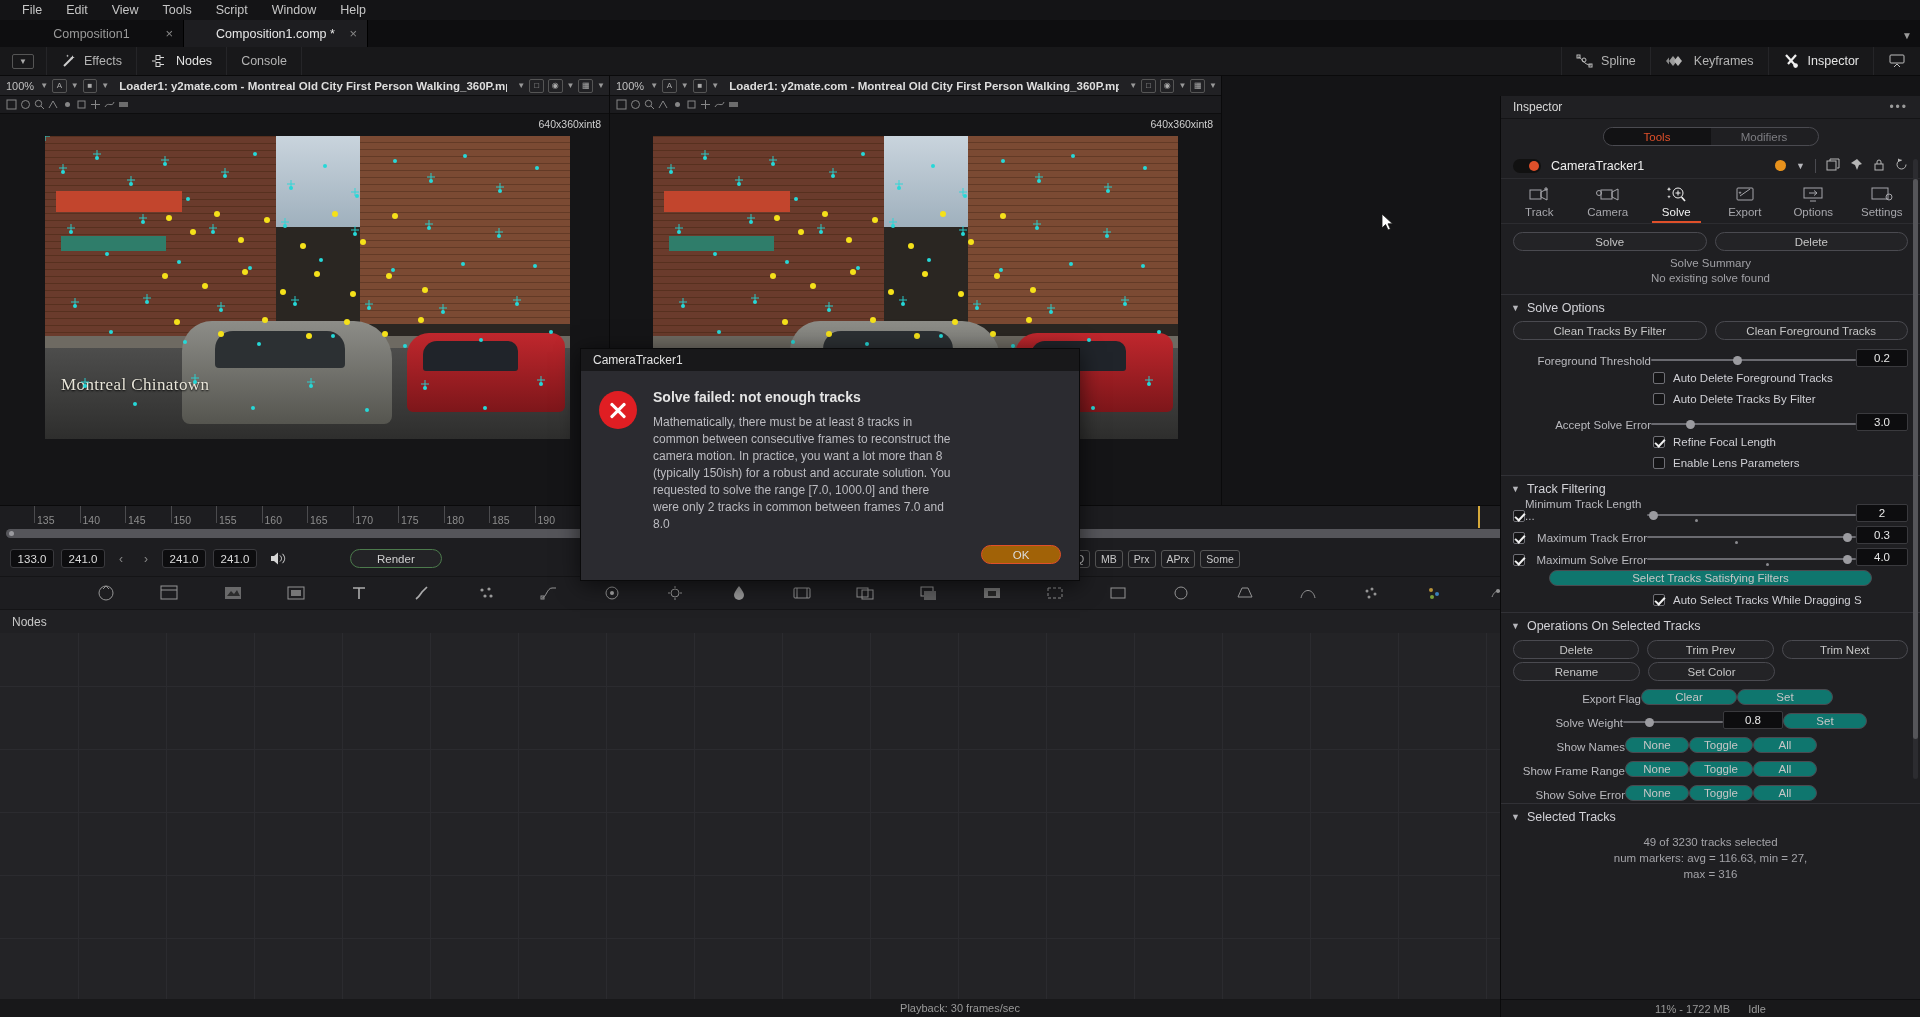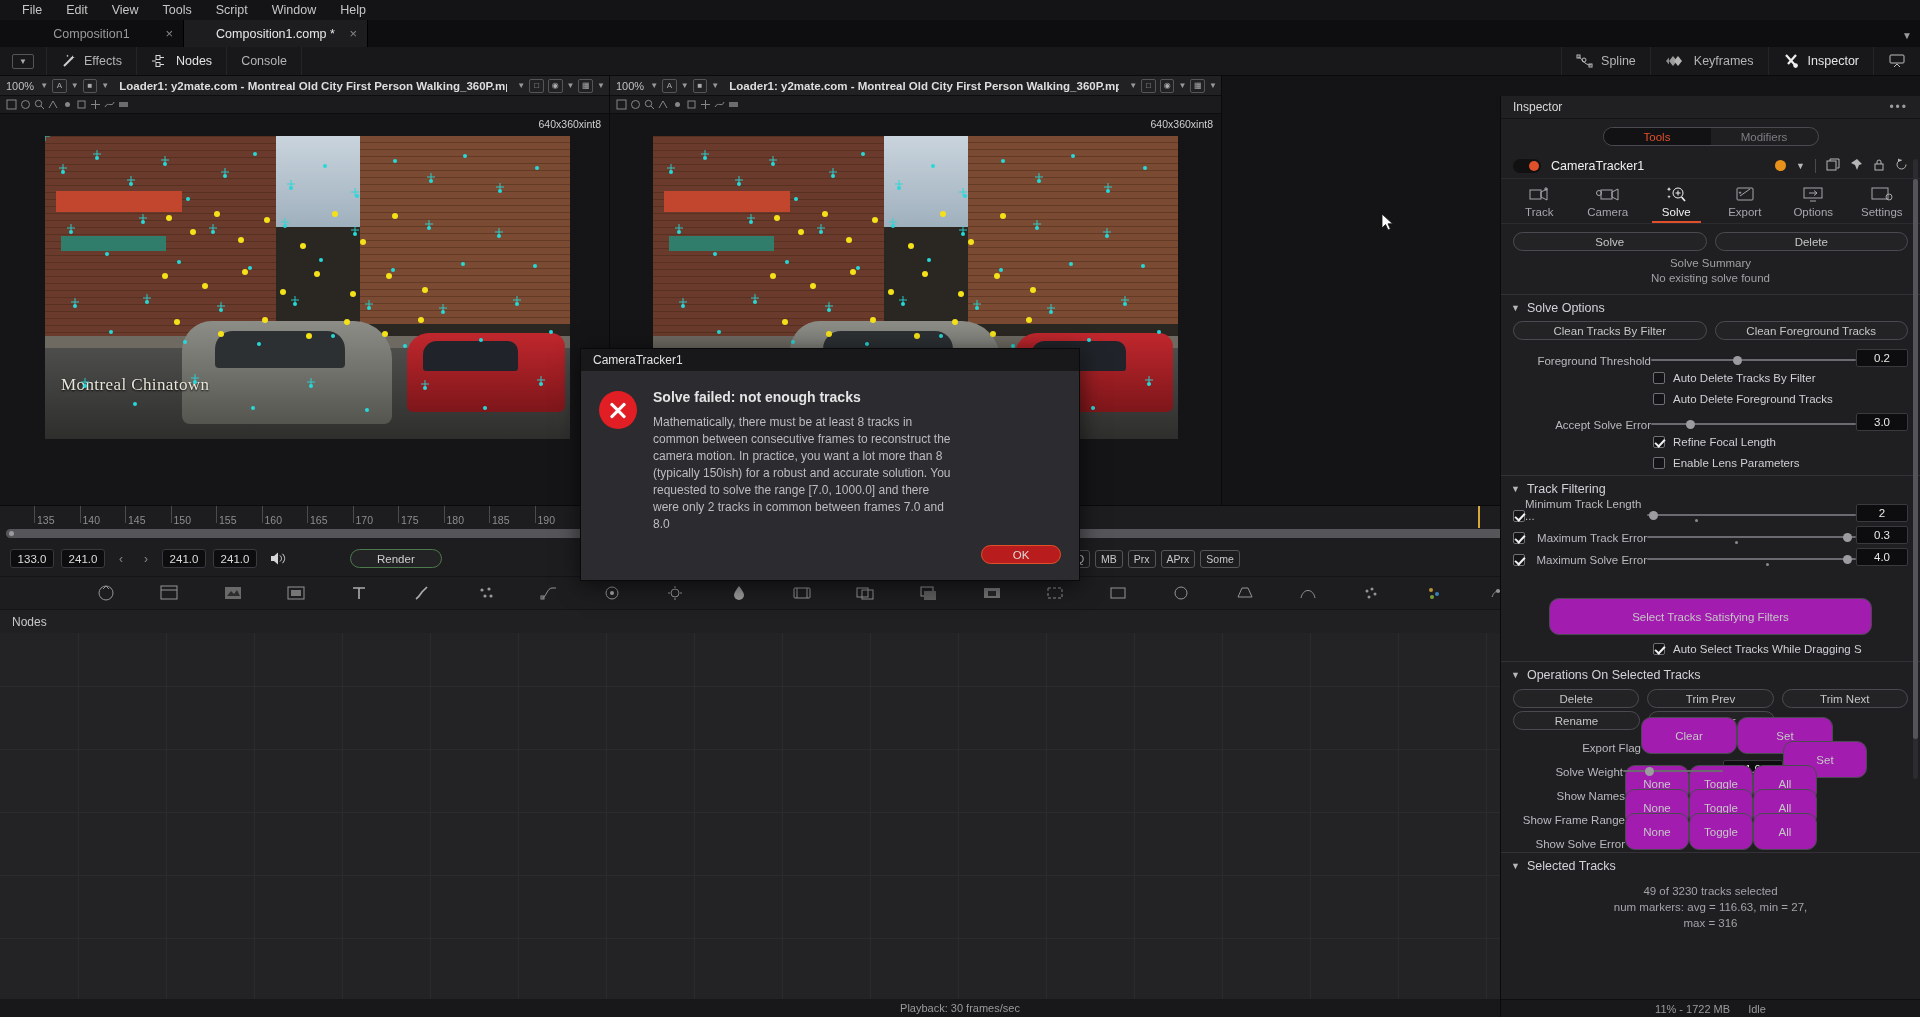--- a/index.html
+++ b/index.html
@@ -154,42 +154,42 @@
   .sknob{position:absolute;width:9px;height:9px;border-radius:50%;background:#9b9ba0;top:3px;}
   .sdot{position:absolute;width:3px;height:3px;border-radius:50%;background:#8a8a8f;top:11px;}
   .vfield{width:52px;height:18px;background:#0d0d0f;border:1px solid #3a3a3e;border-radius:2px;
           display:flex;align-items:center;justify-content:center;font-size:11.5px;color:#e8e8e8;}
   .cbrow{display:flex;align-items:center;gap:8px;padding:2px 12px 2px 0;justify-content:flex-start;height:21px;}
   .cbox{width:12px;height:12px;border:1px solid #6f6f75;background:#141416;border-radius:2px;position:relative;flex:0 0 12px;}
   .cbox.ck:after{content:"";position:absolute;left:3px;top:0px;width:4px;height:8px;border:solid #f0f0f0;
                  border-width:0 2px 2px 0;transform:rotate(43deg);}
   .cbtext{font-size:11.5px;color:#cfcfd4;}
   .indent{padding-left:152px;}
-  .wbtn{height:37px;border:1px solid #4a4a50;border-radius:10px;display:flex;align-items:center;justify-content:center;
-        font-size:11.5px;color:#c6c6c6;background:#a21caf;margin-top:28px;}
+  .wbtn{height:16px;border:1px solid #4a4a50;border-radius:10px;display:flex;align-items:center;justify-content:center;
+        font-size:11.5px;color:#c6c6c6;background:#0f766e;}
   .selinfo{text-align:center;font-size:11.5px;color:#a3a3a8;line-height:16px;padding:6px 0 0;}
   .vscroll{position:absolute;right:2px;top:40px;width:5px;height:620px;background:#2c2c30;border-radius:3px;}
   .vscroll i{position:absolute;top:20px;left:0;width:5px;height:560px;background:#555559;border-radius:3px;display:block;}
   .insp-status{position:absolute;left:0;right:0;bottom:0;height:18px;background:#18181a;display:flex;
                align-items:center;justify-content:center;gap:18px;font-size:11px;color:#9a9a9a;border-top:1px solid #0e0e10;}
 
   
   .modalwrap{position:absolute;left:580px;top:348px;width:500px;z-index:60;}
   .modal{background:#2b2b30;border:1px solid #0a0a0b;box-shadow:0 4px 22px rgba(0,0,0,.6);}
   .m-title{height:22px;background:#18181a;display:flex;align-items:center;padding:0 12px;font-size:12px;color:#e2e2e2;}
   .m-body{display:flex;padding:18px 18px 8px 18px;gap:16px;}
   .m-ico{width:38px;height:38px;border-radius:50%;background:#e01e23;flex:0 0 38px;position:relative;margin-top:2px;}
   .m-ico:before,.m-ico:after{content:"";position:absolute;left:9px;top:18px;width:20px;height:3px;background:#fff;border-radius:1px;}
   .m-ico:before{transform:rotate(45deg);}
   .m-ico:after{transform:rotate(-45deg);}
   .m-h{font-size:14px;color:#e4e4e4;font-weight:bold;margin-bottom:9px;}
   .m-p{font-size:12px;color:#bcbcc1;line-height:17px;max-width:300px;}
   .m-foot{display:flex;justify-content:flex-end;padding:4px 18px 16px;}
   .okbtn{width:80px;height:19px;border:1px solid #e0502a;border-radius:10px;display:flex;align-items:center;
-         justify-content:center;font-size:11.5px;color:#dcdcdc;background:#b91c1c;}
+         justify-content:center;font-size:11.5px;color:#dcdcdc;background:#a16207;}
   .cursor{position:absolute;left:1381px;top:213px;z-index:70;}
 </style>
 </head>
 <body>
 
 <div class="app">
 
   <div class="menubar">
     <div class="mi">File</div>
     <div class="mi">Edit</div>
@@ -1064,25 +1064,25 @@
         <div class="ctlrow" style="margin-top:6px">
           <span class="lbl" style="width:138px">Foreground Threshold</span>
           <span class="slider">
             <span class="strack"></span>
               <span class="sknob" style="left:40%"></span>
           </span>
           <span class="vfield">0.2</span>
         </div>
         <div class="cbrow indent">
           <span class="cbox"></span>
-          <span class="cbtext">Auto Delete Tracks By Filter</span>
+          <span class="cbtext">Auto Delete Foreground Tracks</span>
         </div>
         <div class="cbrow indent">
           <span class="cbox"></span>
-          <span class="cbtext">Auto Delete Foreground Tracks</span>
+          <span class="cbtext">Auto Delete Tracks By Filter</span>
         </div>
         <div class="ctlrow">
           <span class="lbl" style="width:138px">Accept Solve Error</span>
           <span class="slider">
             <span class="strack"></span>
               <span class="sknob" style="left:17%"></span>
           </span>
           <span class="vfield">3.0</span>
         </div>
         <div class="cbrow indent">
@@ -1158,21 +1158,21 @@
           <span class="lbl" style="width:128px">Export Flag</span>
           <span class="wbtn" style="width:96px">Clear</span>
           <span class="wbtn" style="width:96px">Set</span>
         </div>
         <div class="ctlrow" style="margin-top:3px">
           <span class="lbl" style="width:110px">Solve Weight</span>
           <span class="slider" style="flex:0 0 100px">
             <span class="strack"></span>
               <span class="sknob" style="left:22%"></span>
           </span>
-          <span class="vfield" style="width:60px">1.0</span>
+          <span class="vfield" style="width:60px">0.8</span>
           <span class="wbtn" style="width:84px">Set</span>
         </div>
         <div class="ctlrow" style="margin-top:3px">
           <span class="lbl" style="width:112px">Show Names</span>
           <span class="wbtn" style="width:64px">None</span>
           <span class="wbtn" style="width:64px">Toggle</span>
           <span class="wbtn" style="width:64px">All</span>
         </div>
         <div class="ctlrow" style="margin-top:3px">
           <span class="lbl" style="width:112px">Show Frame Range</span>

